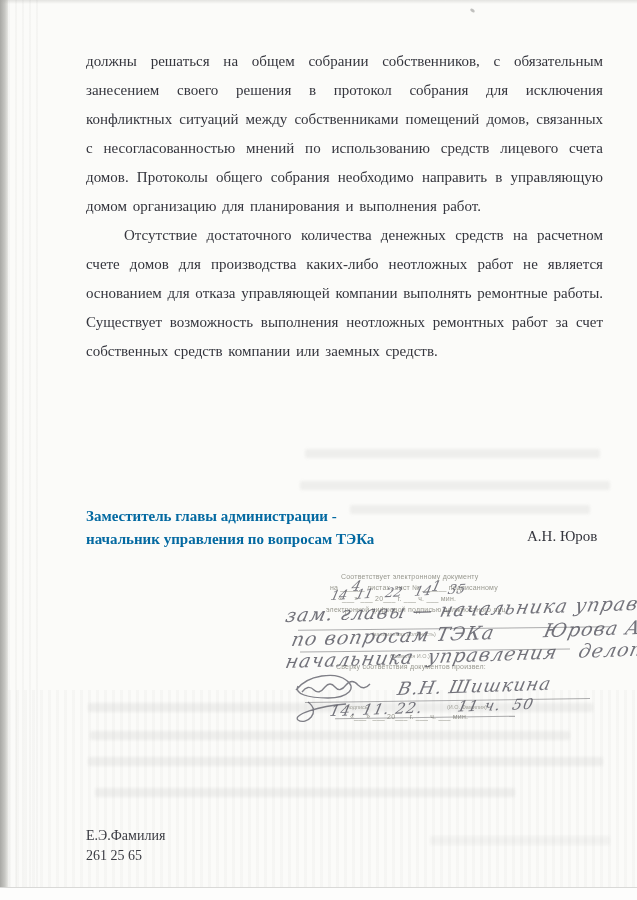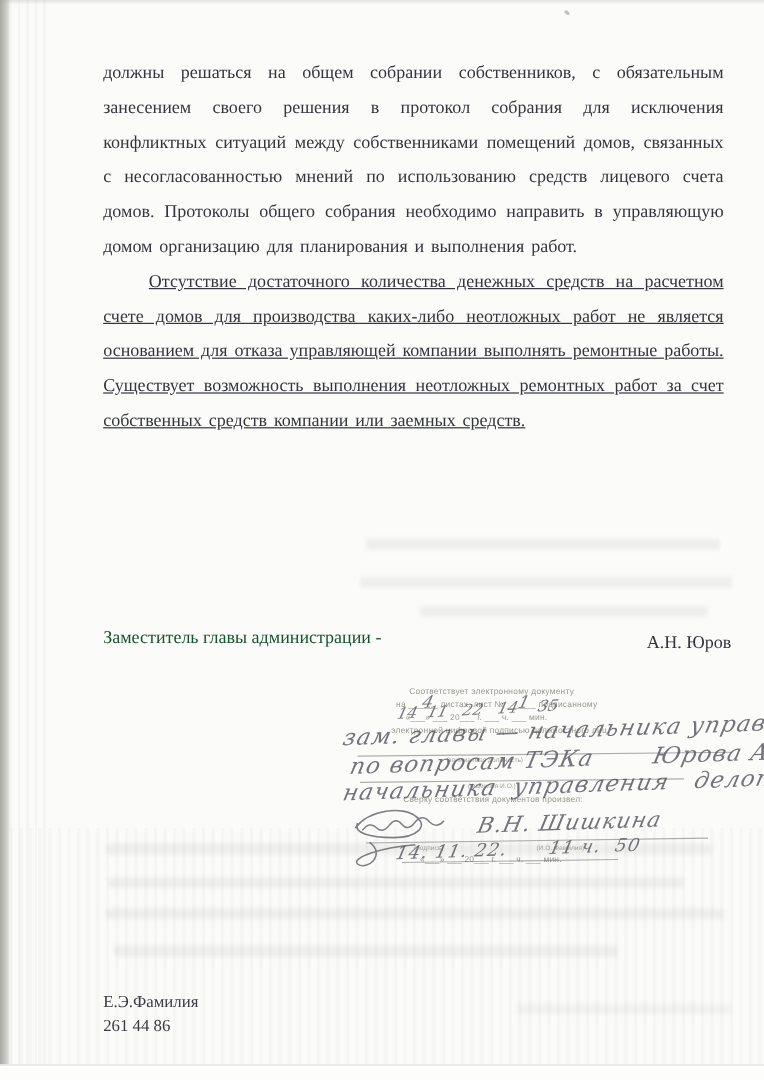--- a/index.html
+++ b/index.html
@@ -43,29 +43,29 @@
     position:absolute;height:9px;border-radius:2px;
     background:rgba(124,124,132,0.10);filter:blur(1.6px);
   }
   
   .body-text{
     position:absolute;left:86px;top:47px;width:517px;
     font-size:15px;line-height:29px;color:#34353d;
     text-align:justify;word-spacing:2px;
   }
   .body-text p{margin:0;}
-  .body-text p.indent{text-indent:38px;text-decoration:underline;}
+  .body-text p.indent{text-indent:38px;}
   
   .sig-block{
-    position:absolute;left:86px;top:521px;
-    font-size:15px;line-height:23px;color:#14532d;
+    position:absolute;left:86px;top:505px;
+    font-size:15px;line-height:23px;color:#0369a1;font-weight:bold;
   }
   .signer-name{
     position:absolute;left:527px;top:528px;
-    font-size:15px;color:#34353d;margin-left:12px;
+    font-size:15px;color:#34353d;
   }
   
   .footer{
     position:absolute;left:86px;top:826px;
     font-size:14px;line-height:20px;color:#3a3b42;
   }
   
   .stamp-line{
     position:absolute;font-family:"Liberation Sans", sans-serif;
     color:#98988f;font-size:7px;white-space:pre;letter-spacing:0.2px;
@@ -112,20 +112,21 @@
   <div class="ghost" style="left:95px;top:788px;width:420px;"></div>
   <div class="ghost" style="left:430px;top:836px;width:180px;opacity:.7;"></div>
 
   <div class="body-text">
     <p>должны решаться на общем собрании собственников, с обязательным занесением своего решения в протокол собрания для исключения конфликтных ситуаций между собственниками помещений домов, связанных с несогласованностью мнений по использованию средств лицевого счета домов. Протоколы общего собрания необходимо направить в управляющую домом организацию для планирования и выполнения работ.</p>
     <p class="indent">Отсутствие достаточного количества денежных средств на расчетном счете домов для производства каких-либо неотложных работ не является основанием для отказа управляющей компании выполнять ремонтные работы. Существует возможность выполнения неотложных ремонтных работ за счет собственных средств компании или заемных средств.</p>
   </div>
 
   <div class="sig-block">
     <div>Заместитель главы администрации -</div>
+    <div>начальник управления по вопросам ТЭКа</div>
   </div>
   <div class="signer-name">А.Н. Юров</div>
 
   <div class="stamp-line" style="left:341px;top:573px;">Соответствует электронному документу</div>
   <div class="stamp-line" style="left:330px;top:584px;">на ______ листах, лист № ______ подписанному</div>
   <div class="stamp-line" style="left:338px;top:595px;">«___» ___ 20___ г. ___ ч. ___ мин.</div>
   <div class="stamp-line" style="left:326px;top:606px;">электронной цифровой подписью должностного лиц</div>
   <div class="stamp-cap" style="left:372px;top:631px;">(занимаемая должность)</div>
   <div class="stamp-cap" style="left:390px;top:653px;">(Фамилия И.О.)</div>
   <div class="stamp-line" style="left:336px;top:663px;">Сверку соответствия документов произвел:</div>
@@ -147,16 +148,16 @@
   <div class="hw" style="left:286px;top:650px;font-size:19px;">начальника  управления   делопроизводства</div>
   <div class="hw" style="left:398px;top:678px;font-size:18px;">В.Н. Шишкина</div>
   <div class="hw" style="left:330px;top:702px;font-size:15px;">14. 11. 22.      11 ч.  50</div>
 
   <svg class="sig-svg" width="120" height="60" viewBox="0 0 120 60">
     <path d="M8 18 C 20 2, 48 0, 58 8 C 70 16, 60 26, 40 26 C 20 26, 6 22, 10 14 M14 20 q6 -8 12 -2 q5 5 11 -3 q5 -6 10 0 q5 6 11 -2 q6 -7 12 0 q6 6 12 -1 M20 30 C 34 40, 18 54, 10 48 C 4 43, 30 34, 58 32" fill="none" stroke="#565660" stroke-width="1.3" opacity="0.75"></path>
   </svg>
 
   <div class="footer">
     <div>Е.Э.Фамилия</div>
-    <div>261 44 86</div>
+    <div>261 25 65</div>
   </div>
 
 </div>
 
 </body></html>

